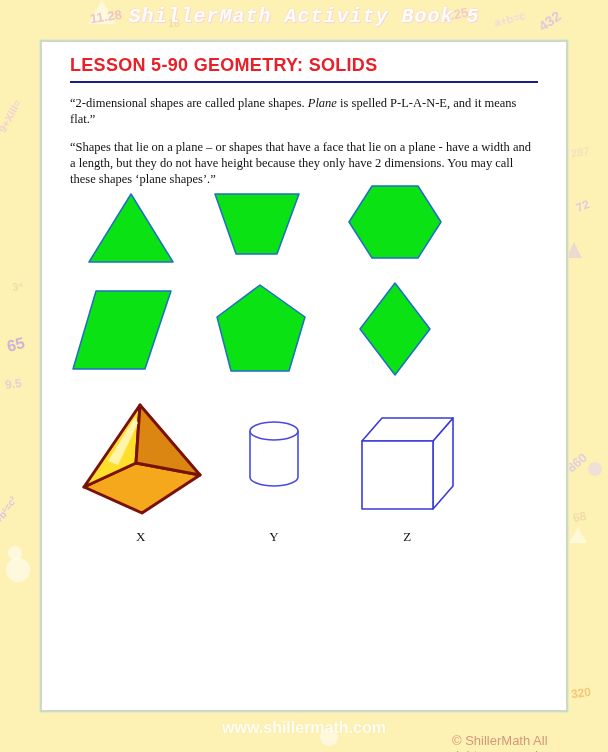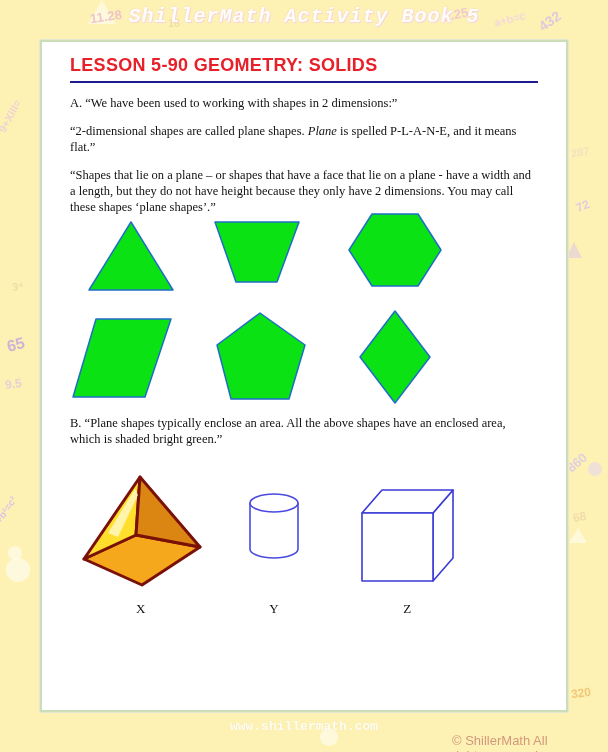--- a/index.html
+++ b/index.html
@@ -47,21 +47,21 @@
   .labels-row .cell{width:133.3px;text-align:center;font-size:13px;color:#111;}
   .cell.cyl{padding-top:24px;}
   .cell.cub{padding-top:18px;}
 
   .pyr-outline{stroke:var(--pyramid-outline,#7A1108);stroke-width:3;stroke-linejoin:round;}
   .solid-line{fill:#ffffff;stroke:var(--solid-outline,#4A4AE0);stroke-width:1.6;}
   .cube-line{fill:#ffffff;stroke:var(--cube-outline,#3B3BD6);stroke-width:1.6;stroke-linejoin:round;}
 
   .site-footer{
     position:absolute;left:0;right:0;top:719px;text-align:center;
-    font-family:Liberation Mono, monospace;font-weight:bold;font-size:13px;
+    font-family:Liberation Sans, sans-serif;font-weight:bold;font-size:16px;
     color:#ffffff;opacity:.85;text-shadow:0 0 2px #f0e0a0;
   }
   .copyright{
     position:absolute;top:733px;left:452px;width:120px;
     font-family:"Liberation Sans",sans-serif;font-size:13px;color:#c9826f;opacity:.8;
   }
 </style>
 </head>
 <body>
 
@@ -91,21 +91,20 @@
       <span class="deco-text" style="left: 571px; top: 686px; color: rgb(240, 192, 112); font-size: 12px; transform: rotate(-8deg);">320</span>
     </div>
 </div>
 
 <div class="book-header">ShillerMath Activity Book 5</div>
 
 <div class="content-box">
   <h1 class="lesson-title">LESSON 5-90 GEOMETRY: SOLIDS</h1>
   <hr class="title-rule">
 
-  <p><span>A. “We have been used to working with shapes in 2 dimensions:”</span></p>
   <p><span>“2-dimensional shapes are called plane shapes. </span><em>Plane</em><span> is spelled P-L-A-N-E, and it means flat.”</span></p>
   <p><span>“Shapes that lie on a plane – or shapes that have a face that lie on a plane - have a width and a length, but they do not have height because they only have 2 dimensions. You may call these shapes ‘plane shapes’.”</span></p>
 
   <div class="shape-row r1">
     <svg class="plane-shape" style="left:18px;top:2px;" width="86" height="70" viewBox="0 0 86 70">
         <polygon points="43,1 1,69 85,69"></polygon>
       </svg>
     <svg class="plane-shape" style="left:144px;top:2px;" width="86" height="62" viewBox="0 0 86 62">
         <polygon points="1,1 85,1 63,61 22,61"></polygon>
       </svg>
@@ -118,21 +117,20 @@
         <polygon points="24,1 99,1 73,79 1,79"></polygon>
       </svg>
     <svg class="plane-shape" style="left:146px;top:1px;" width="90" height="88" viewBox="0 0 90 88">
         <polygon points="44,1 89,33 73,87 15,87 1,33"></polygon>
       </svg>
     <svg class="plane-shape" style="left:289px;top:-1px;" width="72" height="94" viewBox="0 0 72 94">
         <polygon points="36,1 71,47 36,93 1,47"></polygon>
       </svg>
   </div>
 
-  <p><span>B. “Plane shapes typically enclose an area.  All the above shapes have an enclosed area, which is shaded bright green.”</span></p>
 
   <div class="solids-row">
     <div class="cell">
       <svg width="130" height="122" viewBox="0 0 130 122">
         <polygon class="pyr-outline" points="8,92 66,118 124,80 60,68" fill="#F6A81C"></polygon>
         <polygon class="pyr-outline" points="64,10 8,92 60,68" fill="#FFDF2B"></polygon>
         <polygon class="pyr-outline" points="64,10 60,68 124,80" fill="#DB8512"></polygon>
         <polygon points="59,22 32,66 42,70 62,28" fill="#FFF8C0" opacity="0.85"></polygon>
       </svg>
     </div>

